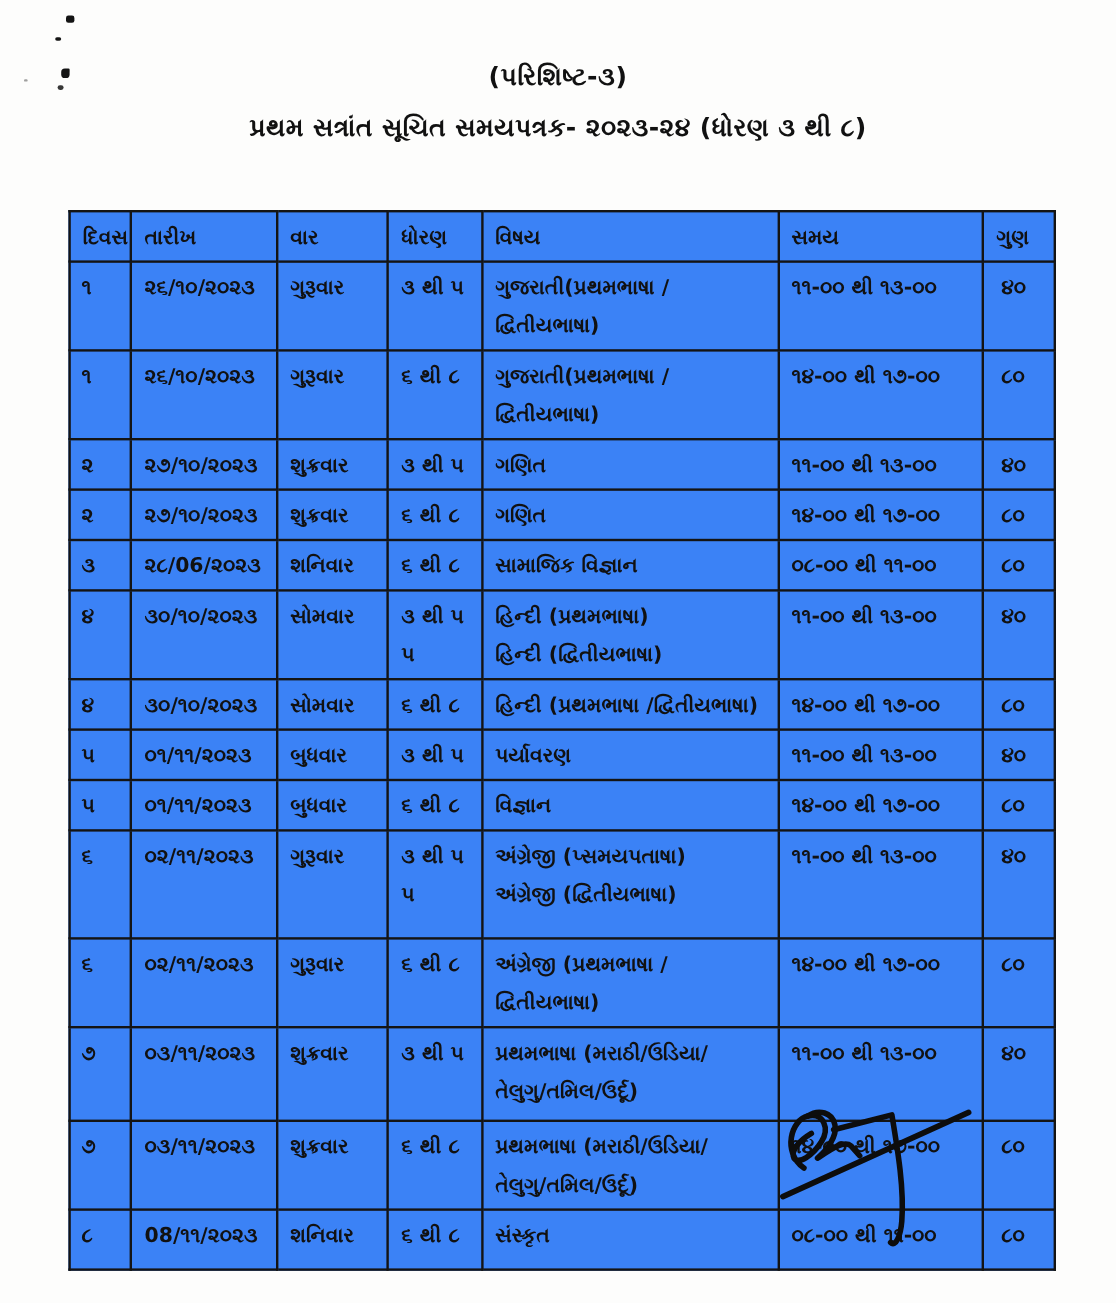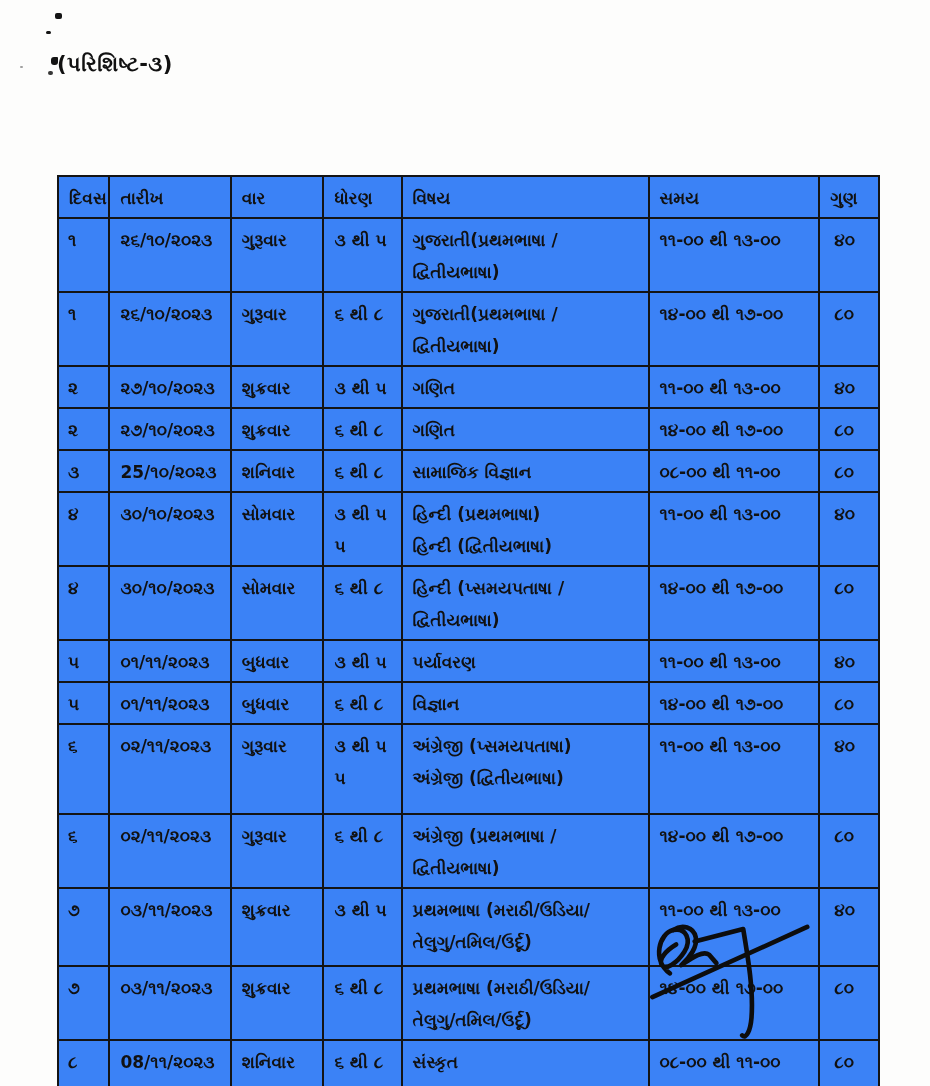--- a/index.html
+++ b/index.html
@@ -12,21 +12,21 @@
   }
   
   .speck{position:absolute;background:#141414;border-radius:2px;}
   .sp1{left:55px;top:13px;width:7px;height:6px;}
   .sp2{left:46px;top:31px;width:5px;height:3px;}
   .sp3{left:51px;top:57px;width:7px;height:8px;border-radius:3px 1px 3px 3px;}
   .sp4{left:48px;top:71px;width:5px;height:4px;opacity:.85;}
   .sp5{left:20px;top:66px;width:3px;height:2px;opacity:.4;}
   .sp6{left:108px;top:312px;width:3px;height:3px;opacity:.35;}
 
-  .titles{position:absolute;left:57px;top:52px;width:816px;text-align:left;}
+  .titles{position:absolute;left:57px;top:52px;width:816px;text-align:center;}
   .doc-title{
     font-size:21px;font-weight:bold;letter-spacing:.5px;
     margin:0 0 18px 0;
   }
   .doc-subtitle{
     font-size:21px;font-weight:bold;letter-spacing:.3px;margin:0;
   }
 
   table.timetable{
     position:absolute;left:57px;top:175px;
@@ -73,20 +73,21 @@
 
 <span class="speck sp1"></span>
 <span class="speck sp2"></span>
 <span class="speck sp3"></span>
 <span class="speck sp4"></span>
 <span class="speck sp5"></span>
 <span class="speck sp6"></span>
 
 <div class="titles">
   <p class="doc-title">(પરિશિષ્ટ-૩)</p>
+  <p class="doc-subtitle">પ્રથમ સત્રાંત સૂચિત સમયપત્રક- ૨૦૨૩-૨૪ (ધોરણ ૩ થી ૮)</p>
 </div>
 
 <table class="timetable">
   <colgroup>
     <col class="col-day">
       <col class="col-date">
       <col class="col-weekday">
       <col class="col-std">
     <col class="col-subject">
       <col class="col-time">
@@ -135,21 +136,21 @@
       <td class="c-day">૨</td>
       <td>૨૭/૧૦/૨૦૨૩</td>
       <td>શુક્રવાર</td>
       <td>૬ થી ૮</td>
       <td>ગણિત</td>
       <td>૧૪-૦૦ થી ૧૭-૦૦</td>
       <td class="c-marks">૮૦</td>
     </tr>
     <tr class="h36">
       <td class="c-day">૩</td>
-      <td>25/૧૦/૨૦૨૩</td>
+      <td>૨૮/06/૨૦૨૩</td>
       <td>શનિવાર</td>
       <td>૬ થી ૮</td>
       <td>સામાજિક વિજ્ઞાન</td>
       <td>૦૮-૦૦ થી ૧૧-૦૦</td>
       <td class="c-marks">૮૦</td>
     </tr>
     <tr class="h66">
       <td class="c-day">૪</td>
       <td>૩૦/૧૦/૨૦૨૩</td>
       <td>સોમવાર</td>
@@ -158,21 +159,21 @@
       <td>હિન્દી (પ્રથમભાષા)
 હિન્દી (દ્વિતીયભાષા)</td>
       <td>૧૧-૦૦ થી ૧૩-૦૦</td>
       <td class="c-marks">૪૦</td>
     </tr>
     <tr class="h36">
       <td class="c-day">૪</td>
       <td>૩૦/૧૦/૨૦૨૩</td>
       <td>સોમવાર</td>
       <td>૬ થી ૮</td>
-      <td>હિન્દી (પ્સમયપતાષા /દ્વિતીયભાષા)</td>
+      <td>હિન્દી (પ્રથમભાષા /દ્વિતીયભાષા)</td>
       <td>૧૪-૦૦ થી ૧૭-૦૦</td>
       <td class="c-marks">૮૦</td>
     </tr>
     <tr class="h36">
       <td class="c-day">૫</td>
       <td>૦૧/૧૧/૨૦૨૩</td>
       <td>બુધવાર</td>
       <td>૩ થી ૫</td>
       <td>પર્યાવરણ</td>
       <td>૧૧-૦૦ થી ૧૩-૦૦</td>

